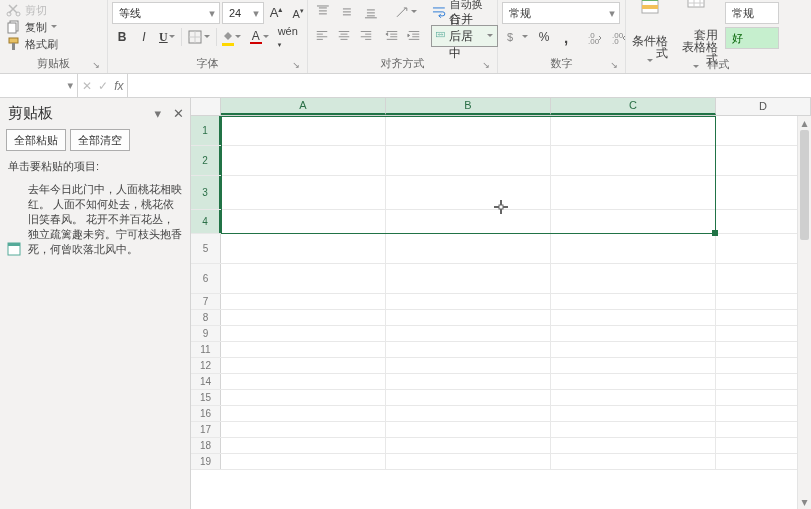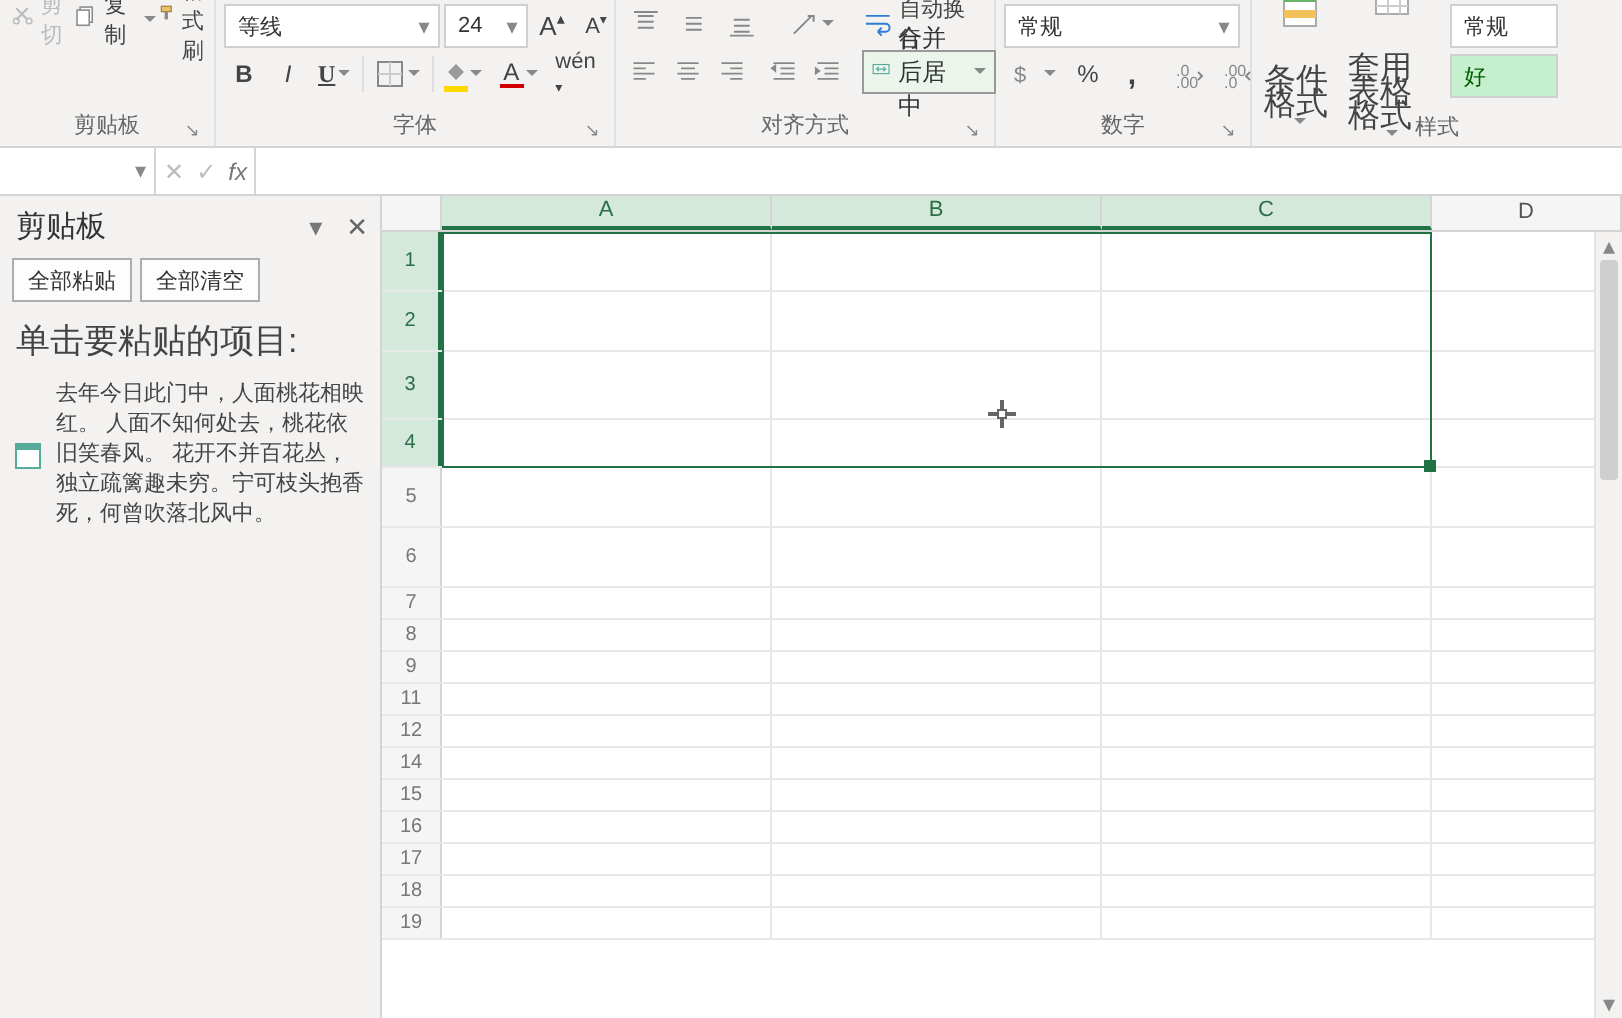--- a/index.html
+++ b/index.html
@@ -15,26 +15,26 @@
   .btn{display:inline-flex;align-items:center;justify-content:center;height:20px;min-width:20px;padding:0 3px;color:#444}
   .icon16{width:16px;height:16px;display:inline-block}
   .icon20{width:20px;height:20px;display:inline-block}
   .drop{width:8px;height:16px;display:inline-flex;align-items:center;justify-content:center;color:#888}
   .drop svg{display:block}
   .combo{display:flex;align-items:center;height:22px;border:1px solid #cfcfcf;background:#fff;font-size:11px}
   .combo .val{padding:0 6px;flex:1;white-space:nowrap}
   .combo .arrow{width:14px;text-align:center;color:#888}
   .row{display:flex;align-items:center;gap:2px}
   .big-btn{display:flex;flex-direction:column;align-items:center;justify-content:center;width:40px;height:54px;padding:0 2px;color:#444}
-  .big-btn span.lbl{font-size:16px;margin-top:20px;line-height:12px;text-align:left}
+  .big-btn span.lbl{font-size:12px;margin-top:20px;line-height:12px;text-align:right}
   
   .paste-block{display:flex;flex-direction:column;align-items:center;width:38px}
   .paste-block .paste-ico{width:32px;height:32px}
   .paste-block .lbl{font-size:11px;margin-top:1px}
-  .clip-right{display:flex;flex-direction:row;justify-content:flex-end;gap:1px;margin-left:2px}
+  .clip-right{display:flex;flex-direction:column;justify-content:flex-end;gap:1px;margin-left:2px}
   .mini{display:flex;align-items:center;height:16px;font-size:11px;color:#444;gap:3px}
   .mini.disabled{color:#bcbcbc}
   .merge-box{display:flex;align-items:center;height:22px;border:1px solid #999;background:#ebf5ec;padding:0 4px;gap:4px}
   .underline-a{font-family:'Times New Roman',serif;font-weight:bold;text-decoration:underline}
   .underline-red{border-bottom:2px solid #d00000;width:12px;display:inline-block;text-align:center;line-height:12px}
   .underline-yel{border-bottom:3px solid #ffd800;width:12px;display:inline-block}
   .styles-box{display:inline-flex;align-items:center;height:22px;border:1px solid #d0d0d0;background:#fff;padding:0 6px;font-size:11px;min-width:54px}
   .styles-box.green{background:#c6efce;color:#006100}
   
   .fxbar{height:24px;background:#fff;border-bottom:1px solid #d4d4d4;display:flex;align-items:stretch}
@@ -46,22 +46,22 @@
   
   .main{display:flex;height:calc(509px - 74px - 24px)}
   
   .taskpane{width:191px;background:#f3f2f1;border-right:1px solid #d4d4d4;display:flex;flex-direction:column;position:relative}
   .tp-title-row{display:flex;align-items:center;justify-content:space-between;padding:6px 6px 4px 8px}
   .tp-title{font-size:15px;color:#333}
   .tp-arrow{color:#777;font-size:13px}
   .tp-close{color:#666;font-size:13px;margin-left:6px}
   .tp-btns{display:flex;gap:4px;padding:2px 6px 6px 6px}
   .tp-btn{border:1px solid #adadad;background:#fdfdfd;font-size:11px;height:22px;padding:0 7px;display:inline-flex;align-items:center}
-  .tp-sub{font-size:17px;color:#444;padding:2px 8px 4px 8px}
-  .tp-item{display:flex;gap:6px;padding:4px 8px 4px 6px;align-items:center}
+  .tp-sub{font-size:11px;color:#444;padding:2px 8px 4px 8px}
+  .tp-item{display:flex;gap:6px;padding:4px 8px 4px 6px;align-items:flex-end}
   .tp-item .pic{width:16px;height:16px;flex-shrink:0;margin-top:1px}
   .tp-item .txt{font-size:11px;line-height:15px;color:#444}
   
   .sheet{flex:1;background:#fff;display:flex;flex-direction:column;position:relative}
   .colheads{display:flex;height:18px;background:#f5f5f5;border-bottom:1px solid #d4d4d4}
   .corner{width:30px;border-right:1px solid #d4d4d4;background:#f5f5f5}
   .colhead{border-right:1px solid #d4d4d4;text-align:center;font-size:11px;color:#555;line-height:17px}
   .colhead.sel{background:#d4e8dc;color:#2b6f47;border-bottom:2px solid #217346;box-sizing:border-box;line-height:15px}
   .gridbody{flex:1;overflow:hidden;position:relative}
   .gridrow{display:flex;height:16px;border-bottom:1px solid #e8e8e8}

